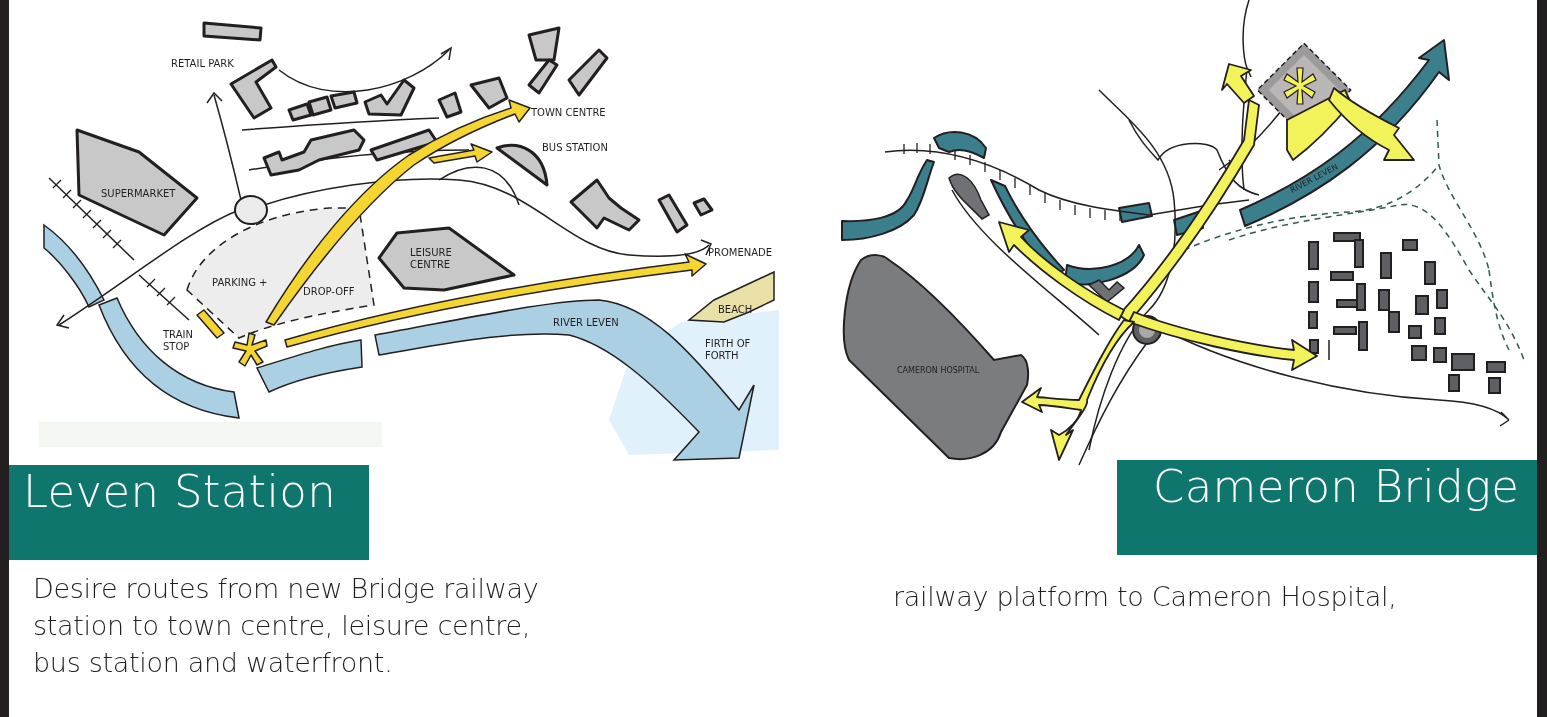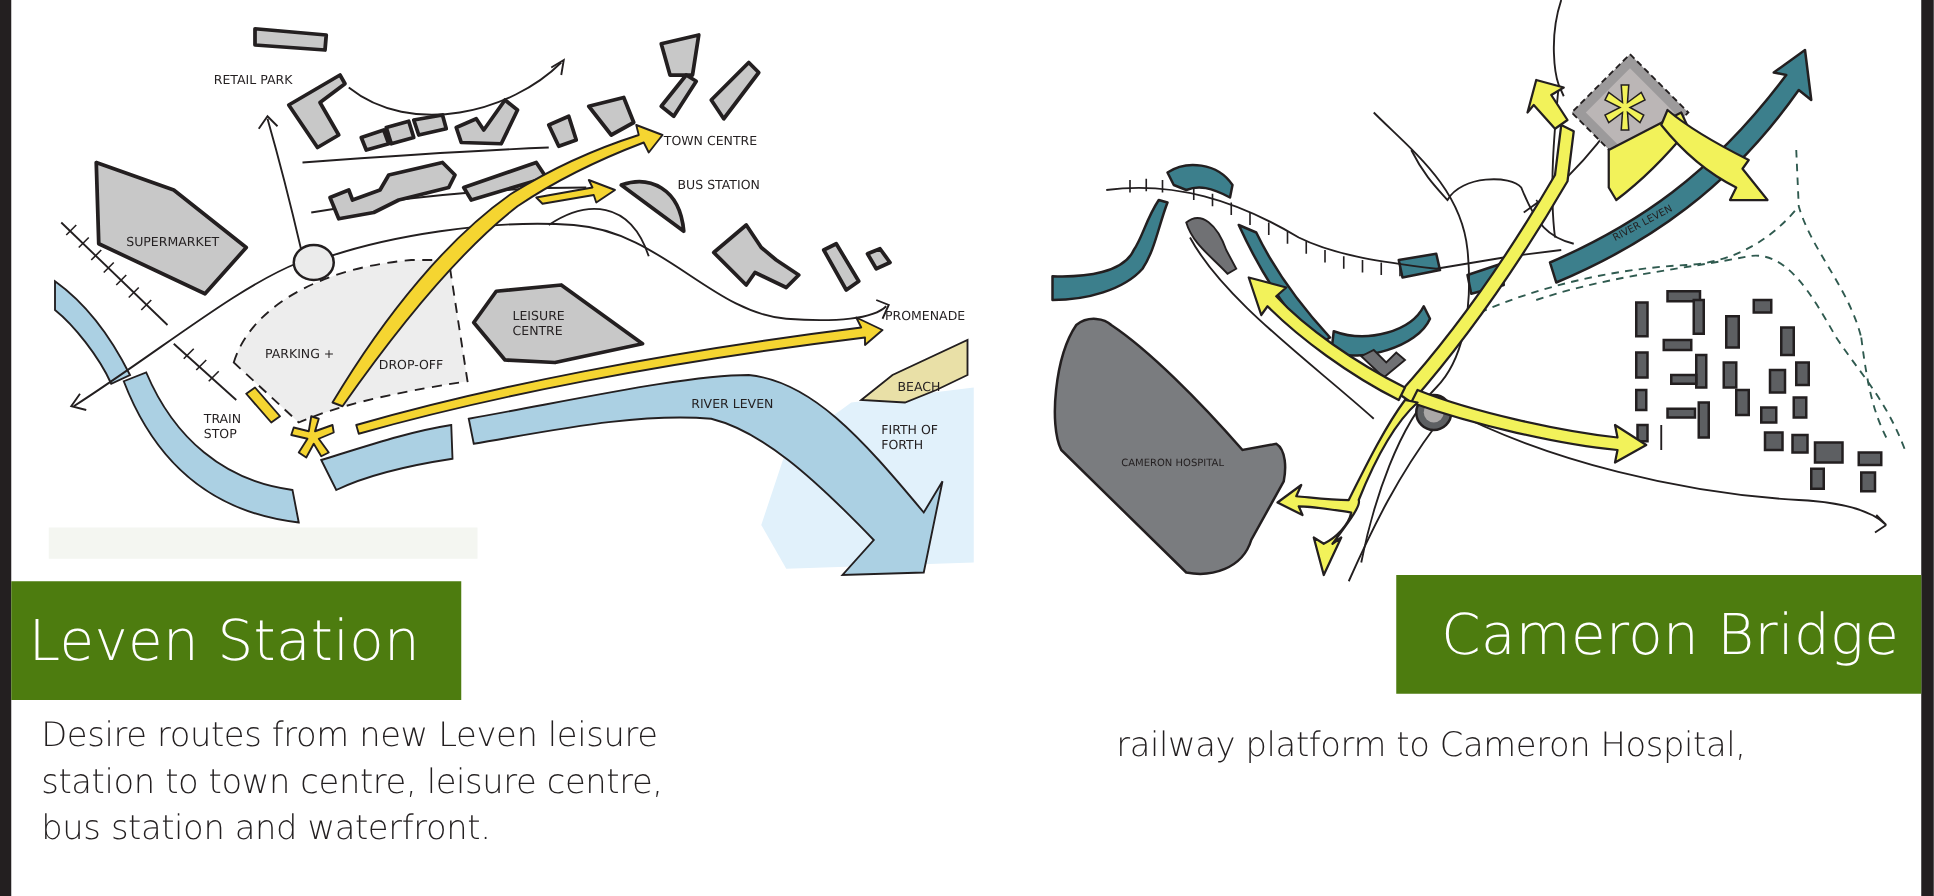--- a/index.html
+++ b/index.html
@@ -8,23 +8,23 @@
       background: #ffffff;
       font-family: "DejaVu Sans", sans-serif;
     }
     .frame-left { position: absolute; left: 0; top: 0; width: 9px; height: 717px; background: #231f20; }
     .frame-right { position: absolute; right: 0; top: 0; width: 10px; height: 717px; background: #231f20; }
     .map { position: absolute; }
     #map-left { left: 9px; top: 0; width: 780px; height: 466px; }
     #map-right { left: 789px; top: 0; width: 748px; height: 466px; }
     svg text { font-family: "DejaVu Sans", sans-serif; fill: #231f20; }
     .title-bar {
-      position: absolute; background: #4d7c0f; color: #ffffff;
+      position: absolute; background: #0f766e; color: #ffffff;
       font-family: "DejaVu Sans", sans-serif; font-weight: 200;
-      display: flex; align-items: center; box-sizing: border-box;
+      display: flex; align-items: flex-start; box-sizing: border-box;
     }
     #title-left { left: 9px; top: 465px; width: 360px; height: 95px; font-size: 45px; padding-left: 14px; letter-spacing: 0.3px; }
     #title-right { left: 1117px; top: 460px; width: 420px; height: 95px; font-size: 45px; padding-left: 36px; letter-spacing: 0.3px; }
     .caption {
       position: absolute; color: #231f20;
       font-family: "DejaVu Sans", sans-serif; font-weight: 300;
       font-size: 27px; line-height: 37px; letter-spacing: -0.3px;
     }
     #caption-left { left: 33px; top: 570px; width: 720px; }
     #caption-right { left: 893px; top: 578px; width: 640px; }
@@ -246,19 +246,19 @@
 </svg>
 
 <div id="title-left" class="title-bar">
   <span>Leven Station</span>
 </div>
 <div id="title-right" class="title-bar">
   <span>Cameron Bridge</span>
 </div>
 
 <div id="caption-left" class="caption">
-  <div>Desire routes from new Leven leisure</div>
+  <div>Desire routes from new Bridge railway</div>
   <div>station to town centre, leisure centre,</div>
   <div>bus station and waterfront.</div>
 </div>
 <div id="caption-right" class="caption">
   <div>railway platform to Cameron Hospital,</div>
 </div>
 
 </body></html>

